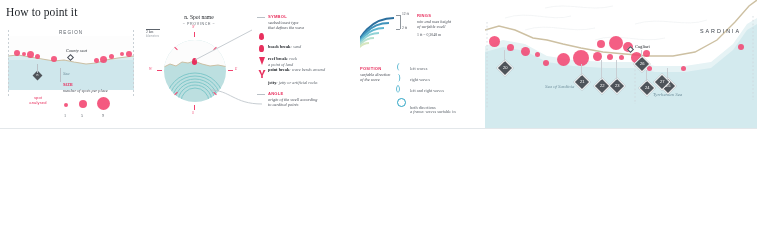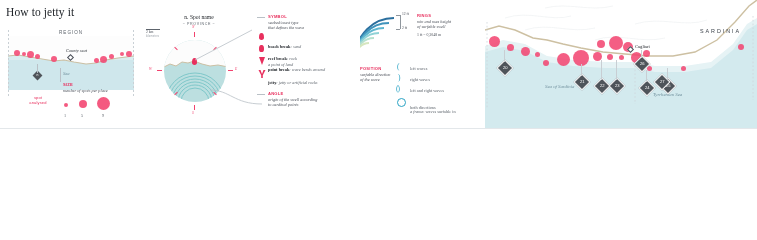--- a/index.html
+++ b/index.html
@@ -80,21 +80,21 @@
           text-align:center;line-height:9px;font-family:"Liberation Sans",sans-serif;}
   .leader{position:absolute;width:1px;background:#c8ced3;}
   .bottomline{position:absolute;left:0;bottom:0;width:757px;height:1px;background:#e3e7ea;}
 </style>
 </head>
 <body>
 
 <div class="sheet">
 
   <div class="panel" id="p1">
-    <div class="title serif">How to jetty it</div>
+    <div class="title serif">How to point it</div>
 
     <div class="regionword">REGION</div>
 
     <div class="minimap">
       <div class="landfill"></div>
       <div class="seafill"></div>
       <div class="seafill2"></div>
       <svg class="coast" viewBox="0 0 126 54" preserveAspectRatio="none">
         <path d="M0,20 L10,19 L22,21 L34,23 L46,25 L56,24 L66,26 L78,28 L88,27 L98,24 L110,22 L126,20 L126,0 L0,0 Z" fill="#fdfdfd"></path>
         <path d="M0,20 L10,19 L22,21 L34,23 L46,25 L56,24 L66,26 L78,28 L88,27 L98,24 L110,22 L126,20" fill="none" stroke="#cbbfa3" stroke-width="1.1"></path>

